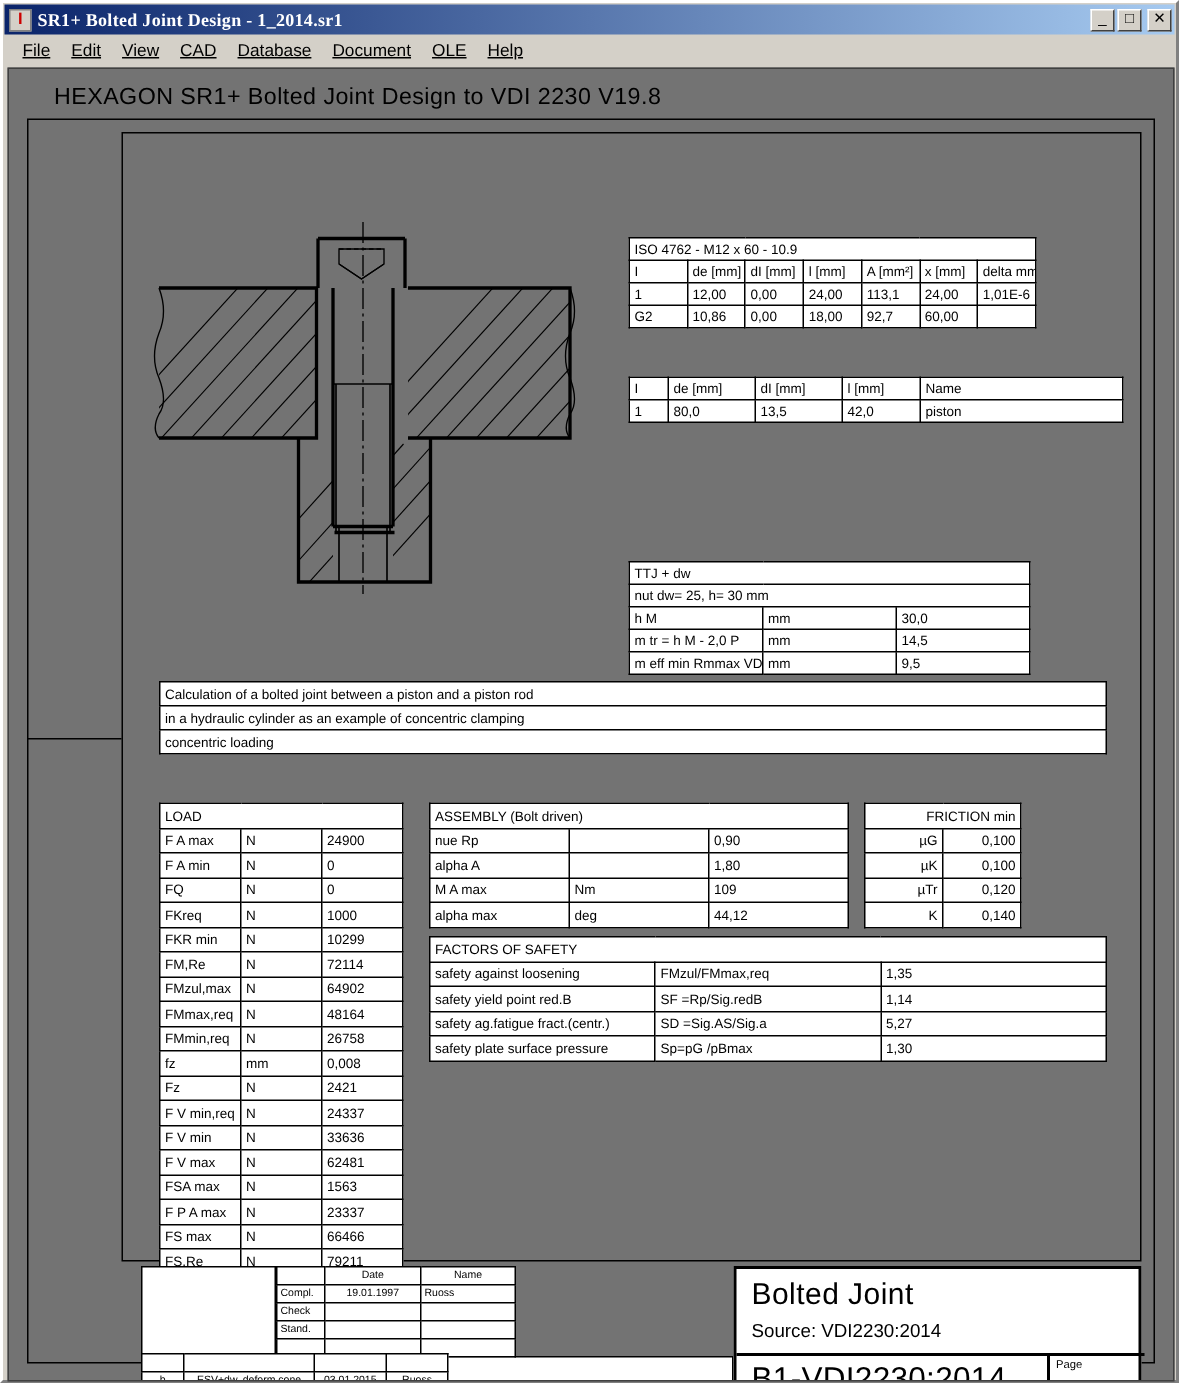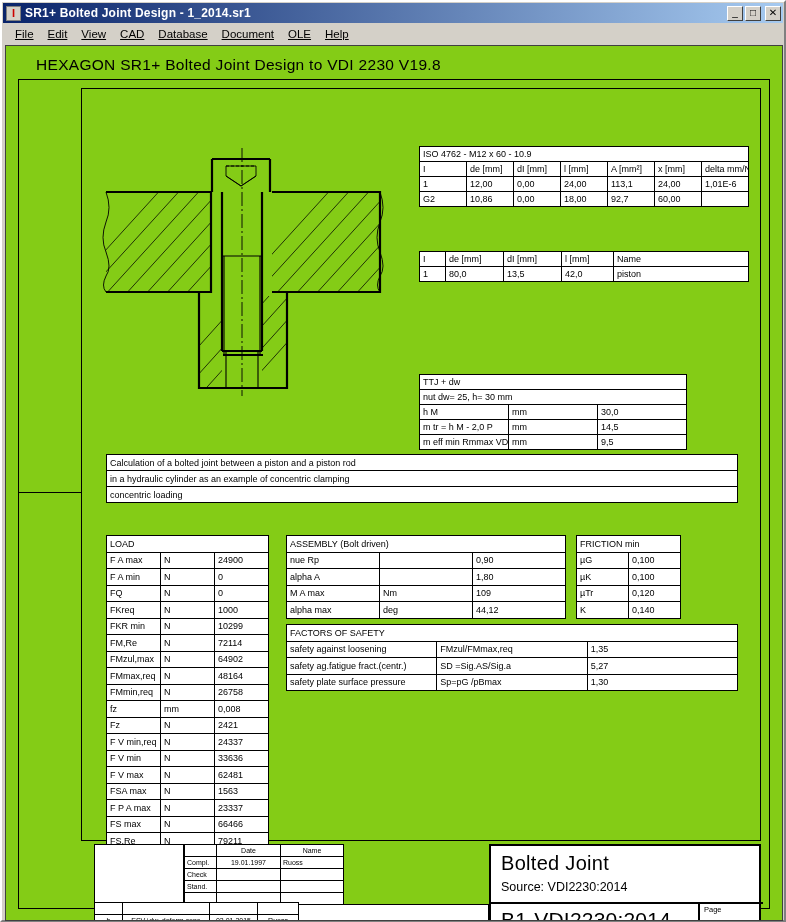--- a/index.html
+++ b/index.html
@@ -27,21 +27,21 @@
   }
   .title-icon {
     width:15px; height:15px; background:#d4d0c8;
     border:1px solid #808080;
     display:flex; align-items:center; justify-content:center;
     font-size:11px; font-weight:bold; color:#c00;
     margin-right:4px; flex:0 0 auto;
   }
   .title-text {
     font-size:12px; font-weight:bold; white-space:nowrap;
-    letter-spacing:.2px; flex:1 1 auto;
+    letter-spacing:.2px; flex:1 1 auto;font-family:Liberation Serif, serif;
   }
   .win-btns { display:flex; gap:2px; }
   .win-btn {
     width:16px; height:15px; background:#d4d0c8;
     border:1px solid #fff; border-right-color:#404040; border-bottom-color:#404040;
     display:flex; align-items:center; justify-content:center;
     font-size:10px; color:#000; line-height:1;
     font-family:"Liberation Sans", sans-serif;
   }
   .win-btn.close { margin-left:2px; }
@@ -52,21 +52,21 @@
     border-bottom:1px solid #d4d0c8;
   }
   .menu-item {
     font-size:11.5px; color:#000; padding:2px 7px; white-space:nowrap;
   }
   .menu-item u { text-decoration:underline; }
 
   
   .client {
     position:absolute; left:3px; top:43px; width:778px; height:876px;
-    background:#84cc16; border:1px solid #404040;
+    background:#737373; border:1px solid #404040;
     overflow:hidden;
   }
   .sheet { position:absolute; left:0; top:0; width:776px; height:874px; }
 
   .app-header {
     position:absolute; left:30px; top:10px;
     font-size:15.5px; color:#000; white-space:nowrap;
     letter-spacing:.3px;
   }
 
@@ -94,37 +94,37 @@
     table-layout:fixed;
   }
   table.dt td, table.dt th {
     border:1px solid #000; padding:1px 3px; height:15px;
     font-weight:normal; text-align:left; white-space:nowrap;
     overflow:hidden; font-size:9px;
   }
   td.c { text-align:center; }
 
   
-  #iso-table { left:413px; top:100px; width:330px; }
+  #iso-table { left:413px; top:112px; width:272px; }
   
   #piston-table { left:413px; top:205px; width:330px; }
   
   #ttj-table { left:413px; top:328px; width:268px; }
   
   #desc-table { left:100px; top:408px; width:632px; }
   #desc-table td { height:16px; }
   
   #load-table { left:100px; top:489px; width:163px; }
   #load-table td { height:16.5px;margin-top:26px; }
   
   #assembly-table { left:280px; top:489px; width:280px; }
   #assembly-table td { height:16.5px; }
   
   #friction-table { left:570px; top:489px; width:105px; }
-  #friction-table td { height:16.5px; }
+  #friction-table td { height:16.5px;text-align:right; }
   
   #safety-table { left:280px; top:578px; width:452px; }
   #safety-table td { height:16.5px; }
 
   
   .titleblock {
     position:absolute; left:88px; top:798px; width:667px; height:108px;
   }
   table.tb {
     position:absolute; border-collapse:collapse; font-size:7px;
@@ -538,20 +538,25 @@
 
       <table class="dt" id="safety-table">
         <tbody>
             <tr>
           <td colspan="3">FACTORS OF SAFETY</td>
         </tr>
         <tr>
               <td style="width:255px">safety against loosening</td>
               <td style="width:130px">FMzul/FMmax,req</td>
               <td class="c">1,35</td>
+            </tr>
+        <tr>
+              <td>safety yield point red.B</td>
+              <td>SF =Rp/Sig.redB</td>
+              <td class="c">1,14</td>
             </tr>
         <tr>
               <td>safety ag.fatigue fract.(centr.)</td>
               <td>SD =Sig.AS/Sig.a</td>
               <td class="c">5,27</td>
             </tr>
         <tr>
               <td>safety plate surface pressure</td>
               <td>Sp=pG /pBmax</td>
               <td class="c">1,30</td>

